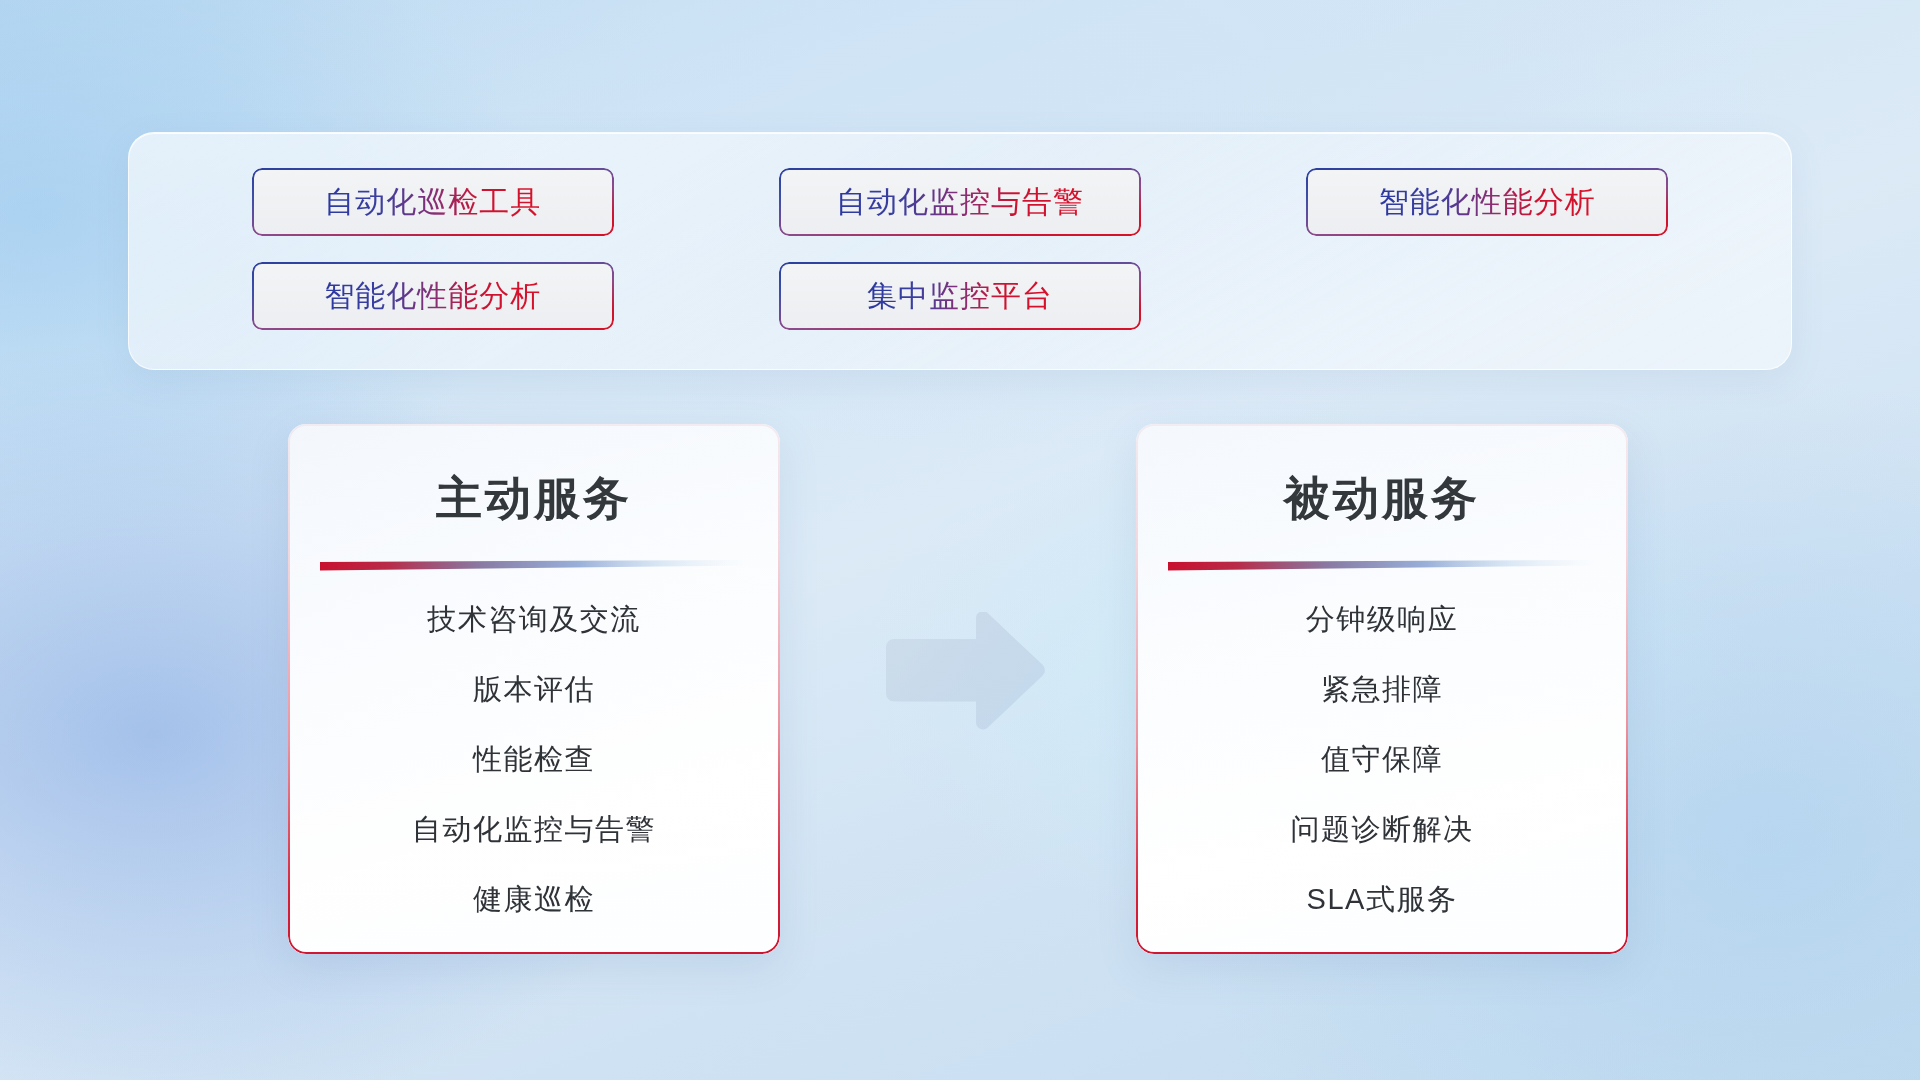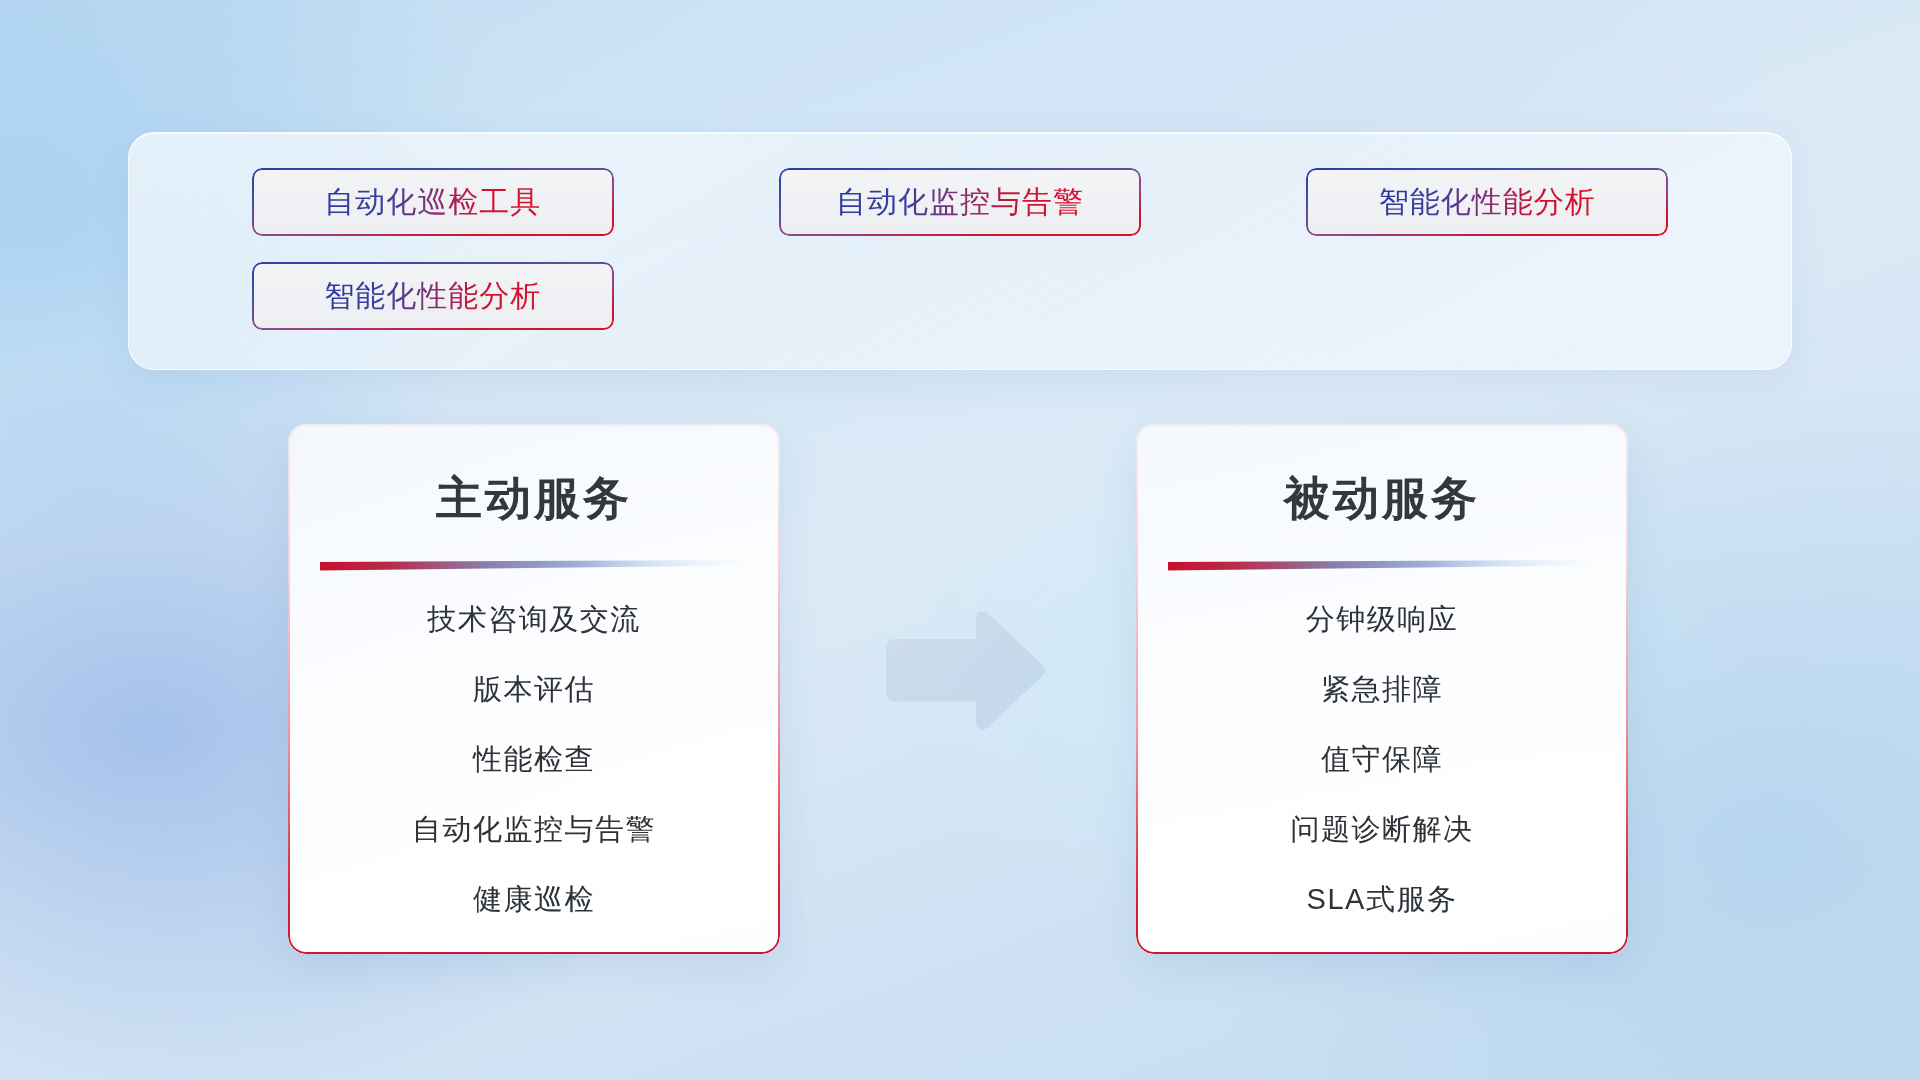--- a/index.html
+++ b/index.html
@@ -151,20 +151,23 @@
         <span class="pill-text">自动化巡检工具</span>
       </div>
       <div class="pill">
         <span class="pill-text">自动化监控与告警</span>
       </div>
       <div class="pill">
         <span class="pill-text">智能化性能分析</span>
       </div>
       <div class="pill">
         <span class="pill-text">智能化性能分析</span>
+      </div>
+      <div class="pill">
+        <span class="pill-text">集中监控平台</span>
       </div>
 
     </div>
   </div>
 
   <div class="card" id="card-left">
     <div class="card-title">主动服务</div>
 
     <div class="divider">
       <svg viewBox="0 0 428 12" preserveAspectRatio="none" aria-hidden="true">

